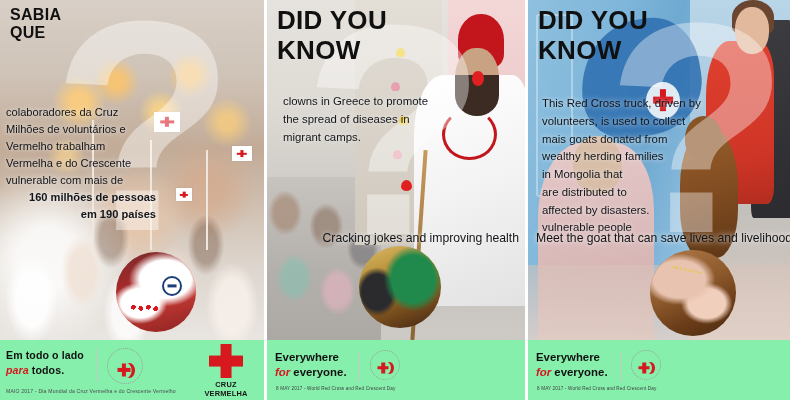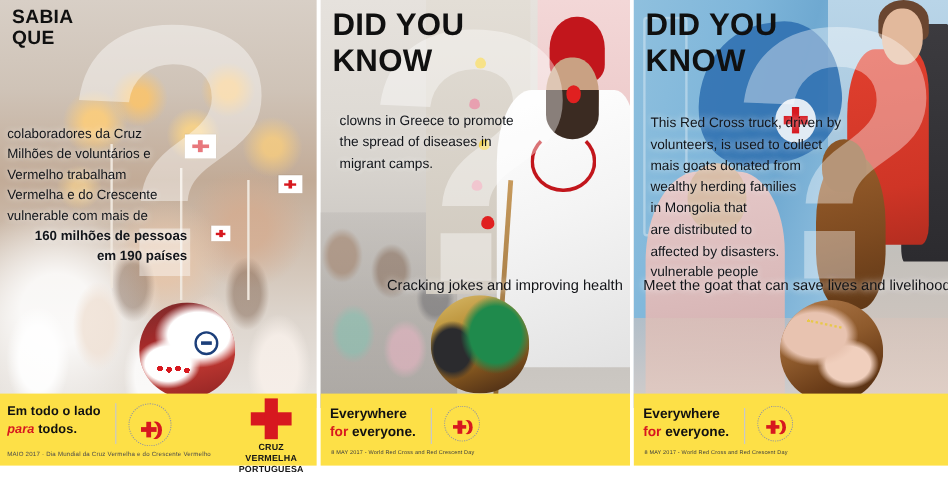--- a/index.html
+++ b/index.html
@@ -283,22 +283,22 @@
       radial-gradient(ellipse 30% 24% at 66% 62%, #f0cfbd 0 72%, rgba(0,0,0,0) 100%),
       linear-gradient(155deg,#b07a4c 0%, #8e5a2c 44%, #6a3c18 72%, #4a2a12 100%);
   }
   .in3 .chain {
     position:absolute; left:26%; top:22%; width:34%; height:8%;
     border-top:2px dotted #e8c84a; transform: rotate(12deg);
   }
 
   
   .footer {
-    position: absolute; left: 0; right: 0; bottom: 12px;
-    height: 60px; background: #fde047; z-index: 8;
+    position: absolute; left: 0; right: 0; bottom: 0;
+    height: 60px; background: #86efac; z-index: 8;
   }
   .footer-1 { display: flex; align-items: flex-start; }
   .f1-left { padding: 8px 0 0 6px; width: 96px; }
   .slogan-pt { font-size: 10.6px; font-weight: 700; color: #111; line-height: 1.45; letter-spacing: .1px; }
   .slogan-pt .red { color: #d7181f; font-style: italic; font-weight: 700; }
   .f1-div { width: 1px; height: 34px; background: #c9c9c9; margin: 8px 10px 0 0; }
   .fineprint {
     position: absolute; left: 6px; bottom: 6px;
     font-size: 5.1px; color: #4a4a4a; letter-spacing: .18px; white-space: nowrap;
   }
@@ -322,21 +322,21 @@
     border-radius: 50%;
     box-shadow: inset -3.4px 0 0 0 #d7181f;
   }
   .ifrc .ring-txt {
     position: absolute; inset: -1px; border-radius: 50%;
     font-size: 3.1px; color: #7c7c7c;
   }
 
   .footer-en { display: flex; align-items: flex-start; padding: 10px 0 0 8px; }
   .slogan-en { font-size: 11.4px; font-weight: 700; color: #111; line-height: 1.34; }
-  .slogan-en .red { color: #d7181f; }
+  .slogan-en .red { color: #d7181f; font-style: italic; }
   .fen-div { width: 1px; height: 30px; background: #c9c9c9; margin: 2px 10px 0 12px; }
   .fen-ifrc { margin-top: 0; width: 30px; height: 30px; }
   .fen-ifrc .cross { width: 11px; left: 26%; top: 40%; height: 11px; }
   .fen-ifrc .cres { width: 9px; height: 12px; right: 18%; top: 38%; box-shadow: inset -3px 0 0 0 #d7181f; }
   .fineprint-en {
     position: absolute; left: 9px; bottom: 9px;
     font-size: 4.6px; color: #3d3d3d; letter-spacing: .16px; white-space: nowrap;
   }
   .sr { position:absolute; width:1px; height:1px; overflow:hidden; clip:rect(0 0 0 0); }
 </style>

